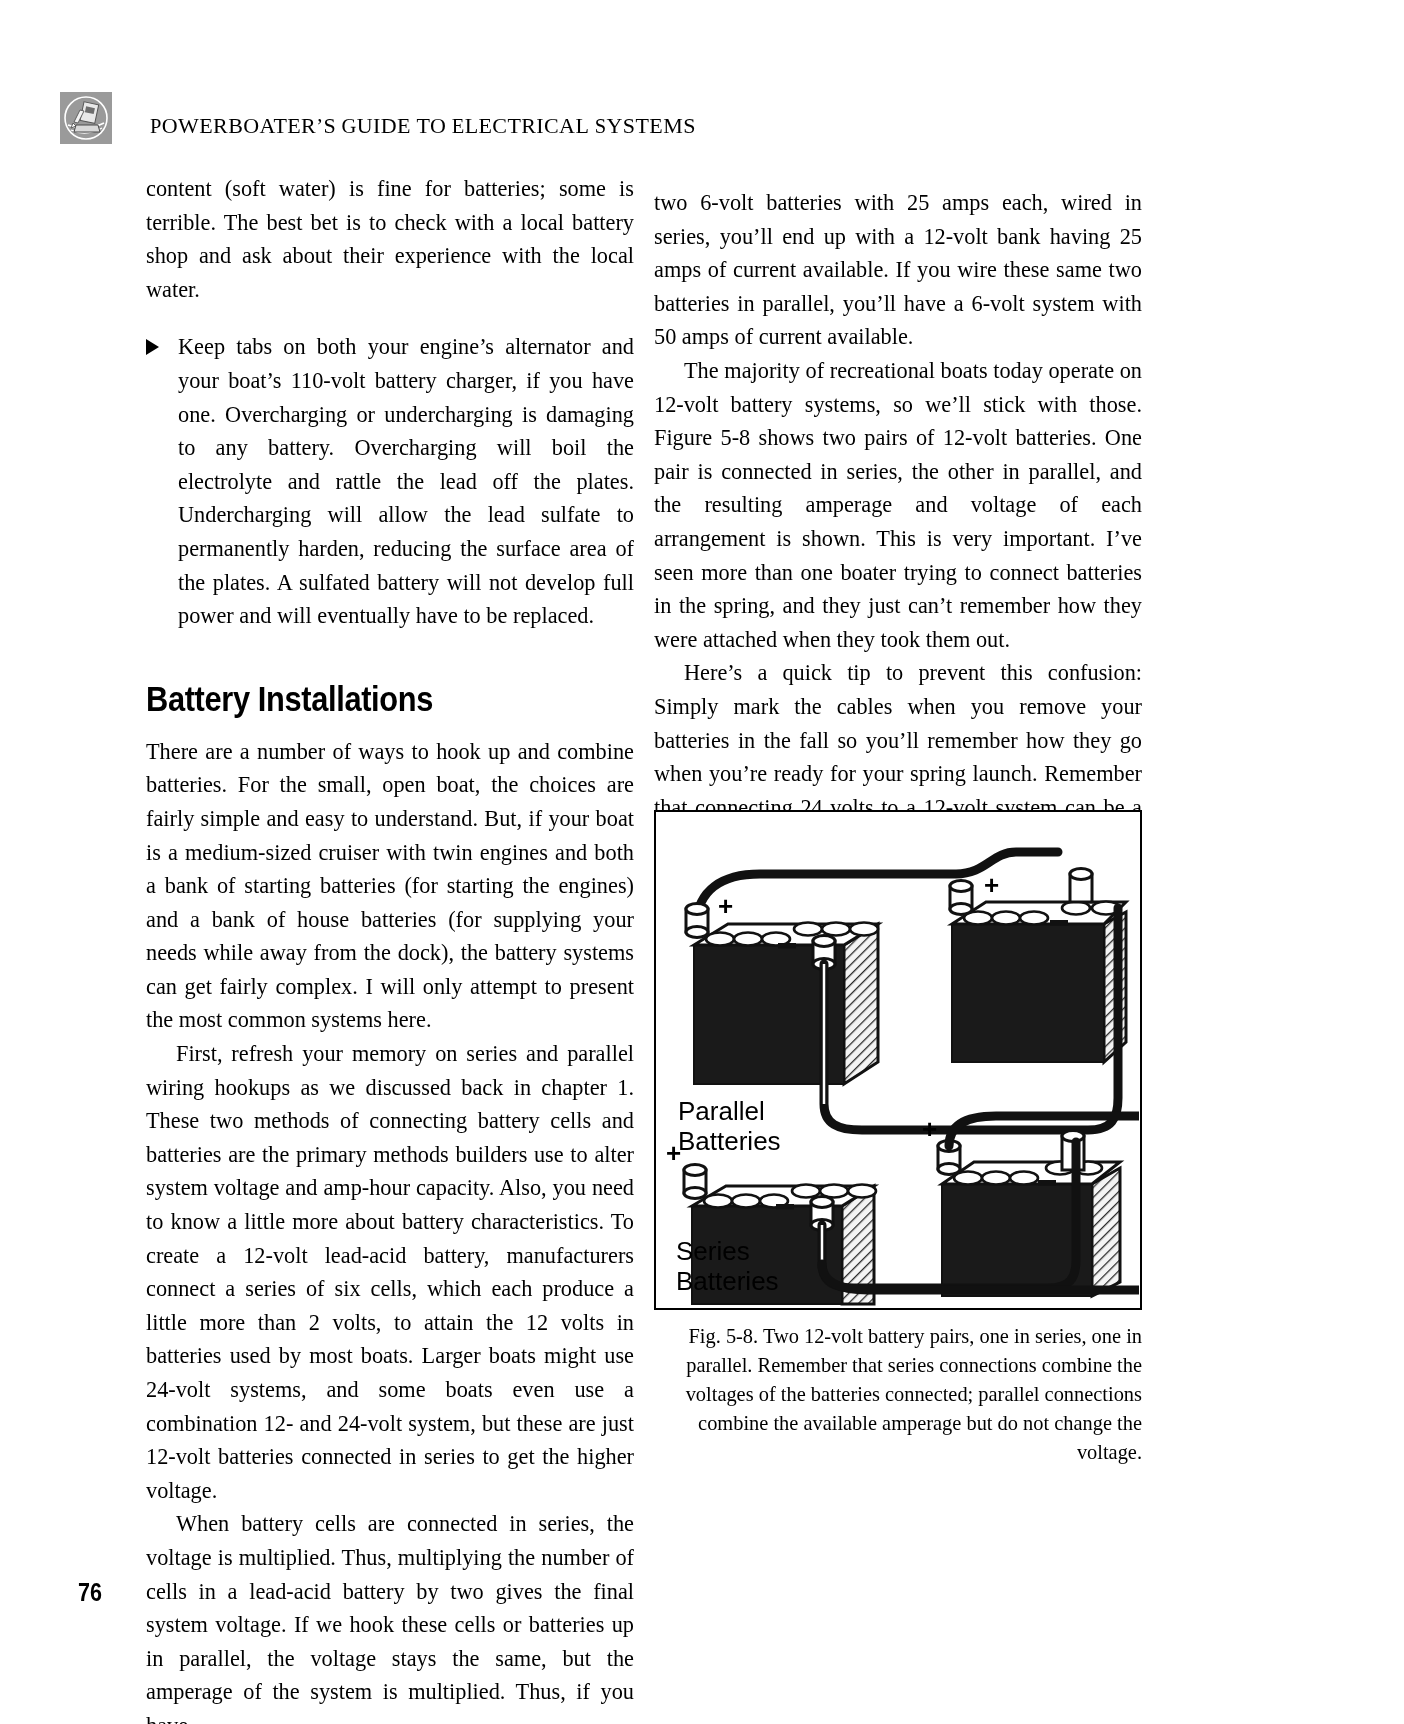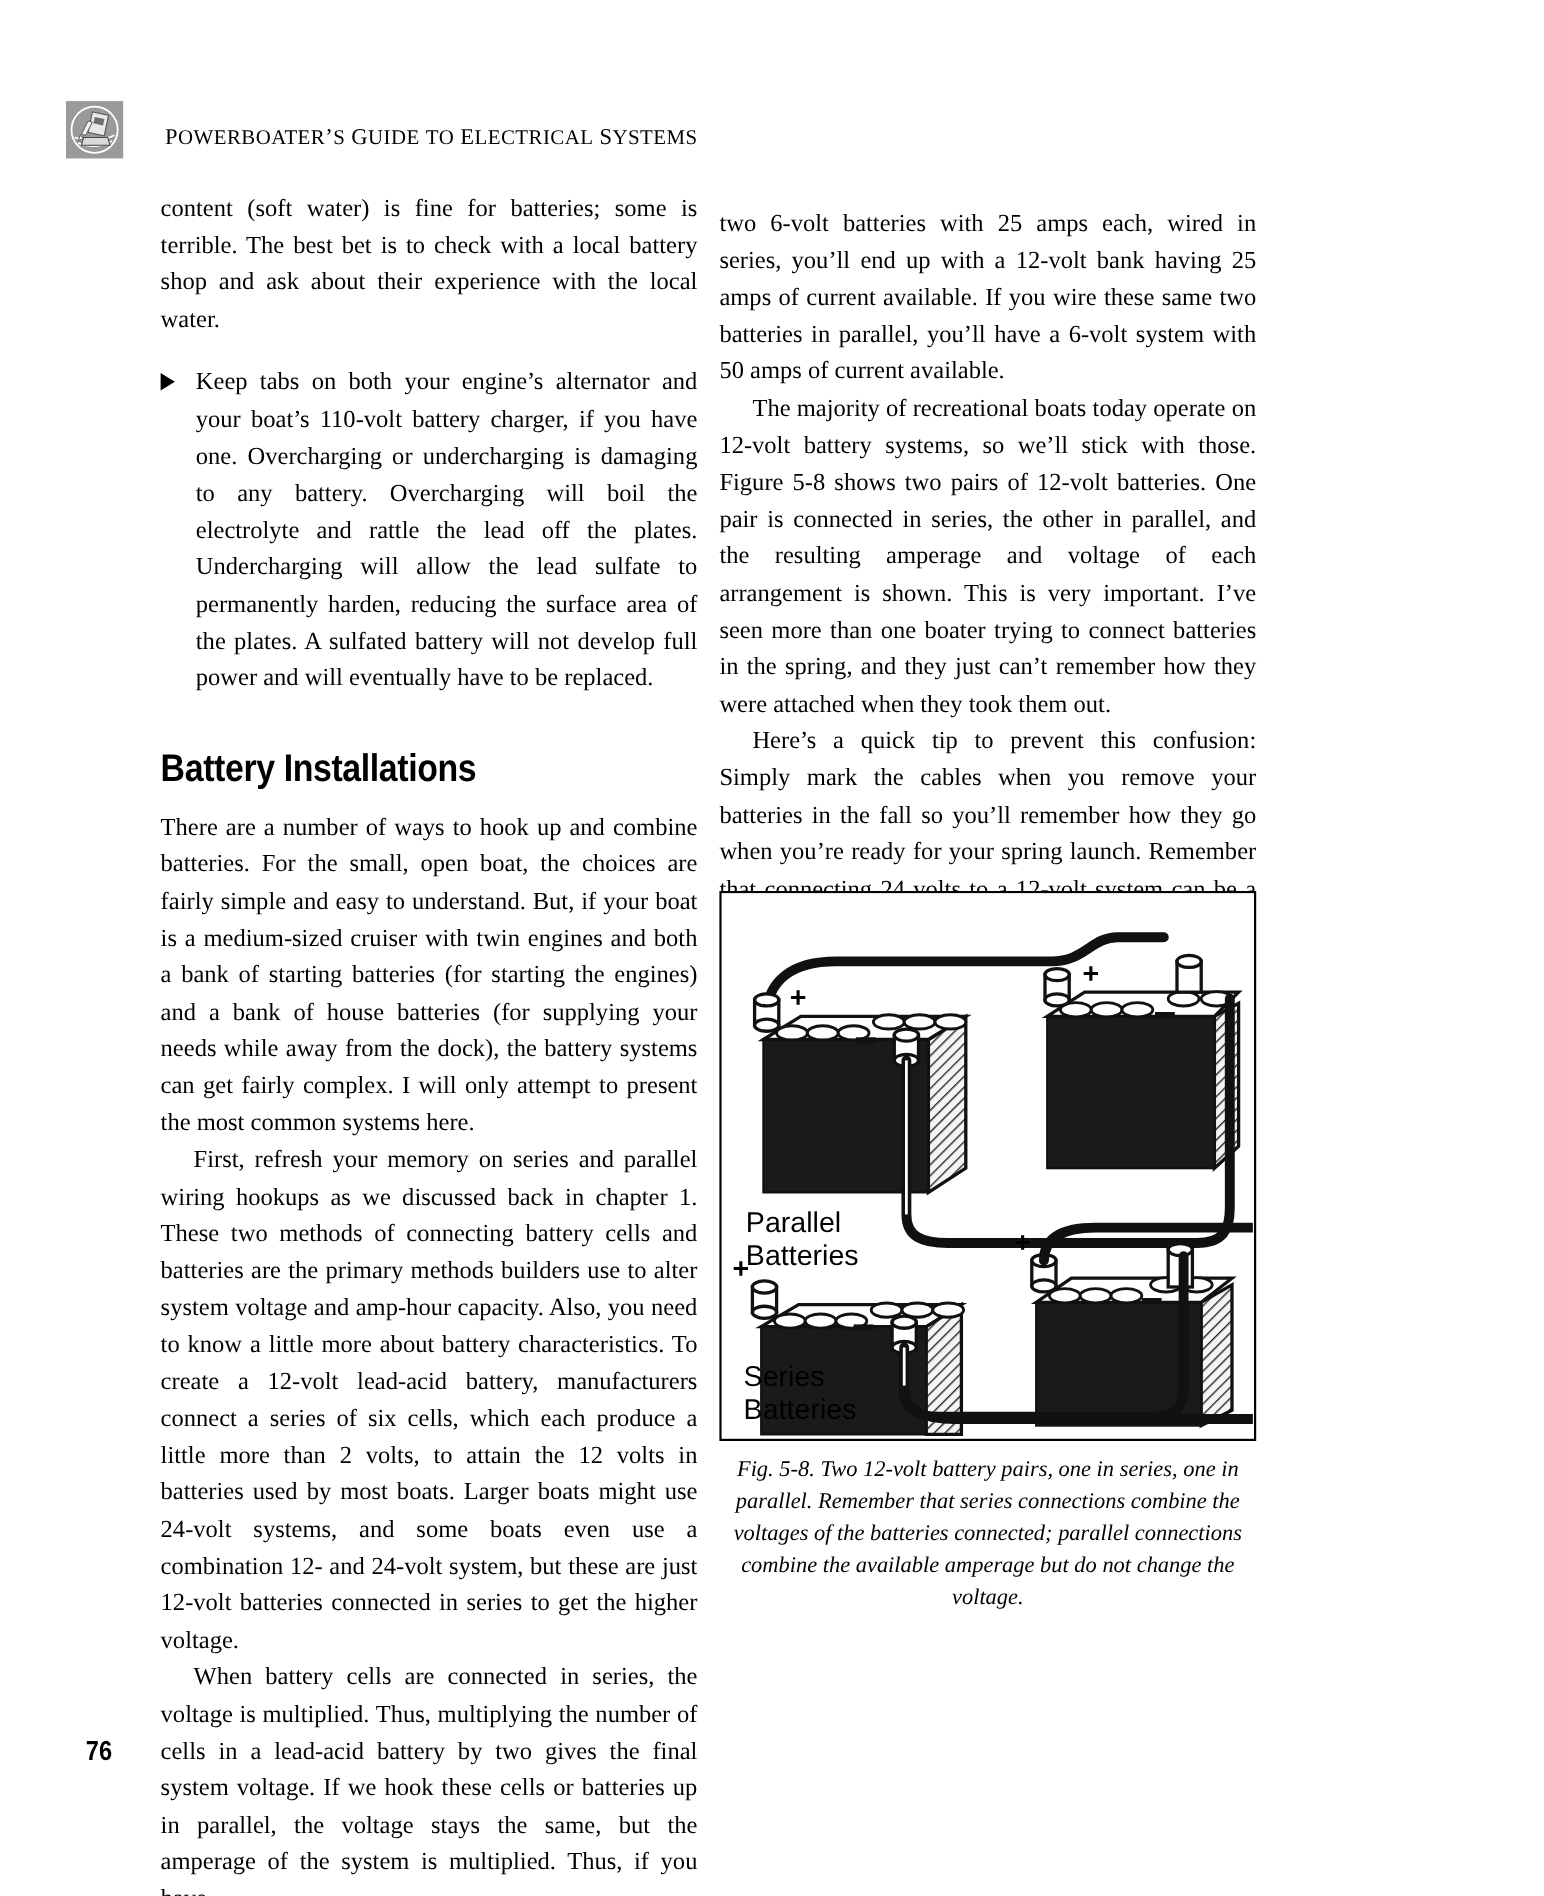--- a/index.html
+++ b/index.html
@@ -36,21 +36,21 @@
     position: absolute;
     left: 90px;
     top: 23px;
     font-family: "Liberation Serif", "DejaVu Serif", serif;
     font-size: 20.5px;
     letter-spacing: 0.4px;
     white-space: nowrap;
     line-height: 1;
   }
   #book-title .cap  { font-size: 20.5px; }
-  #book-title .sc   { font-size: 19px; }
+  #book-title .sc   { font-size: 22px; }
 
   
   .column {
     position: absolute;
     top: 172px;
     width: 488px;
     font-size: 22.3px;
     line-height: 33.6px;
     text-align: justify;
   }
@@ -106,24 +106,23 @@
     position: relative;
     width: 488px;
     height: 500px;
     border: 2.5px solid #000;
     background: #ffffff;
     overflow: hidden;
   }
   #figure-frame svg { display: block; }
   #figure-caption {
     margin-top: 12px;
-    font-style: italic;
     font-size: 20.4px;
     line-height: 29px;
-    text-align: center;
+    text-align: right;
   }
 
   
   #page-number {
     position: absolute;
     left: 78px;
     top: 1578px;
     font-family: "Liberation Sans Narrow", "Liberation Sans", "DejaVu Sans", sans-serif;
     font-weight: bold;
     font-size: 25px;

